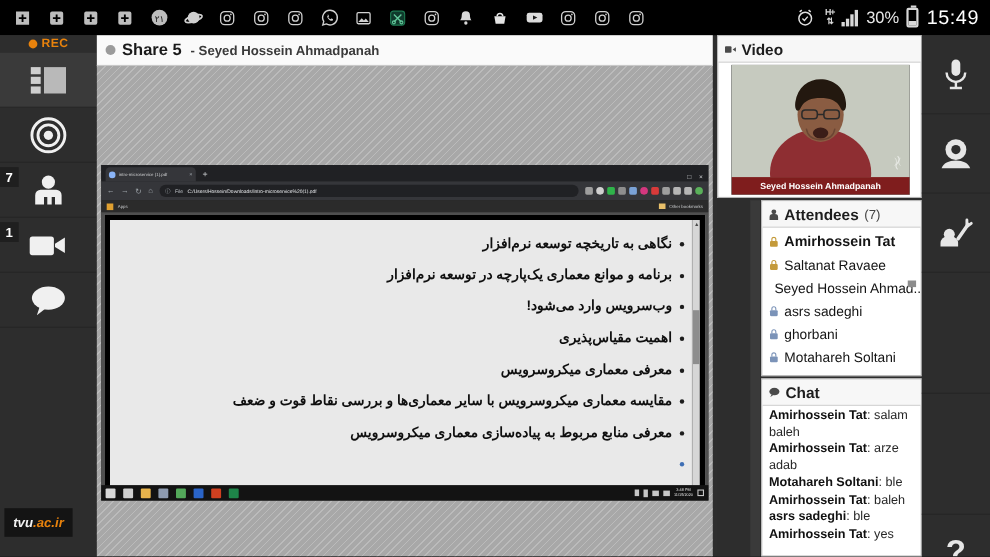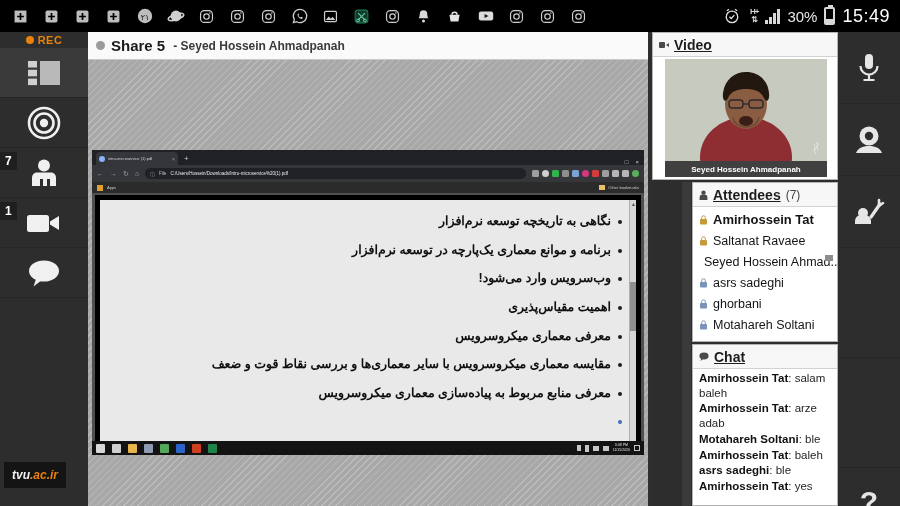--- a/index.html
+++ b/index.html
@@ -117,27 +117,27 @@
   .tb-ico { width:9px; height:9px; display:block; border-radius:1px; }
   .tb-right { margin-left:auto; display:flex; align-items:center; gap:4px; }
   .tb-clock { font-size:3.5px; color:#e3e3e3; line-height:1.3; text-align:center; }
 
   
   .rcol { position:absolute; left:652px; top:32px; width:186px; height:474px; background:#2d2d2d; }
 
   .panel { background:#fff; border:1px solid #b4b4b4; }
   .panel-hd { height:24px; background:#f7f7f7; border-bottom:1px solid #d2d2d2;
               display:flex; align-items:center; gap:5px; padding-left:6px; }
-  .panel-hd .ttl { font-size:14px; font-weight:700; color:#1d1d1d;text-decoration:underline; }
+  .panel-hd .ttl { font-size:14px; font-weight:700; color:#1d1d1d; }
   .panel-hd .cnt { font-size:12px; color:#444; }
 
   .videopanel { position:absolute; left:0; top:0; width:186px; height:148px; }
   .videobox { position:absolute; left:12px; top:26px; width:162px; height:118px; background:#000; overflow:hidden; }
   .vid-bg { position:absolute; inset:0; background:linear-gradient(#cfd3cb,#b9bdb4); }
-  .vid-name { position:absolute; left:0; right:0; bottom:0; height:16px; background:#404040;
+  .vid-name { position:absolute; left:0; right:0; bottom:0; height:16px; background:#7f1d1d;
               color:#fff; font-size:8px; font-weight:700; display:flex;
               align-items:center; justify-content:center; }
   .vid-wm { position:absolute; right:6px; bottom:22px; width:10px; height:14px; opacity:.6; }
 
   .attpanel { position:absolute; left:40px; top:150px; width:146px; height:160px; overflow:hidden; }
   .att-list { padding:2px 0 0 0; }
   .att-row { height:21px; display:flex; align-items:center; gap:5px; padding-left:6px; position:relative; }
   .att-row .nm { font-size:12.5px; color:#141414; white-space:nowrap; }
   .att-row.me .nm { font-weight:700; font-size:13px; }
   .att-row .pres { position:absolute; right:4px; top:3px; width:8px; height:9px; }

